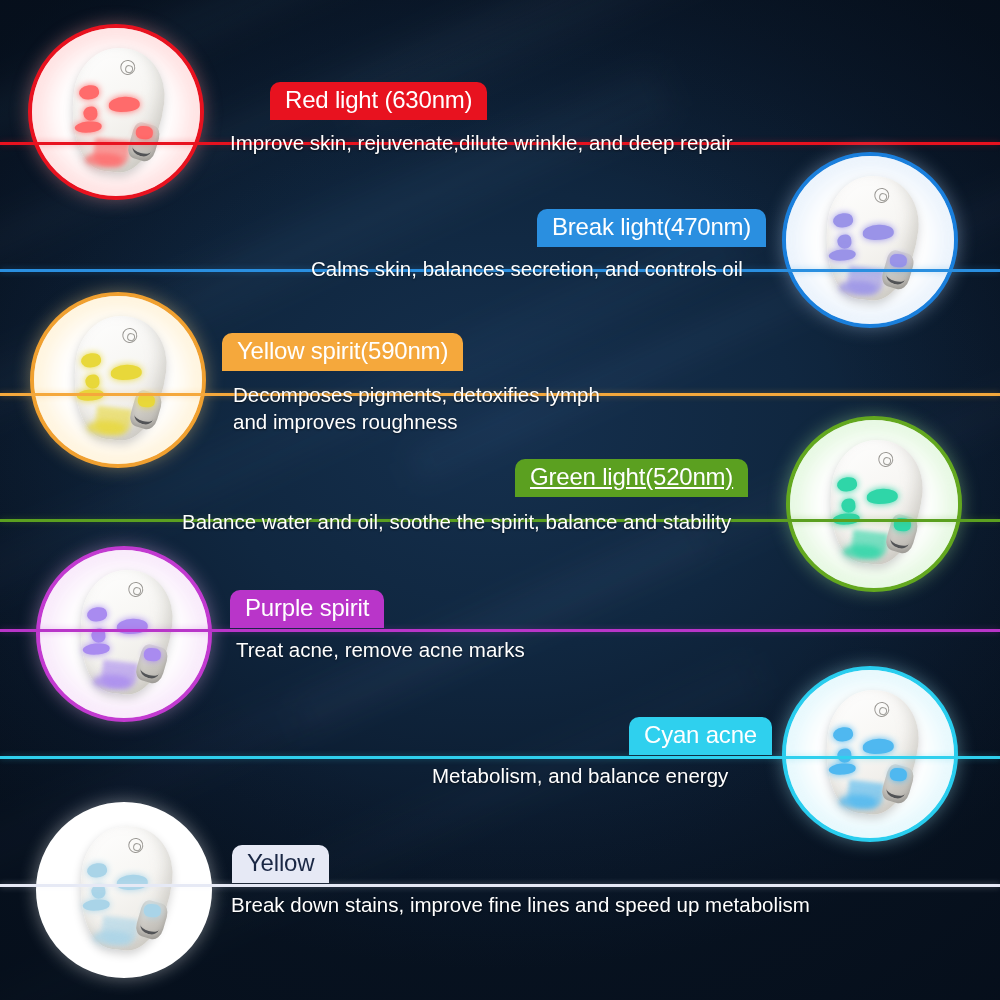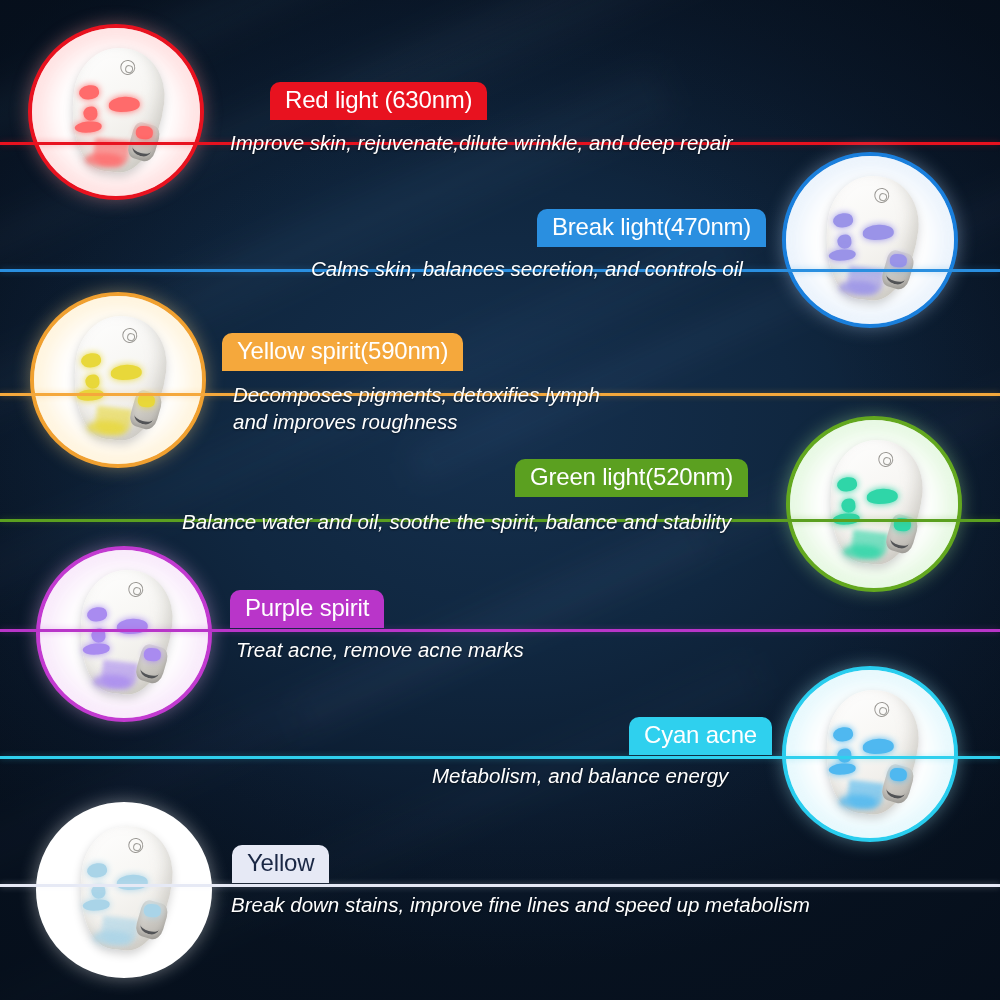--- a/index.html
+++ b/index.html
@@ -50,21 +50,20 @@
   }
   .pill.laser-pill { border-radius:10px 10px 0 0; }
 
   .desc {
     position:absolute;
     color:#ffffff;
     font-size:20.5px;
     line-height:27px;
     white-space:pre;
     text-shadow:0 1px 2px rgba(0,0,0,0.5);
-    font-style:italic;
   }
 
   
   .mask-wrap { position:absolute; width:176px; height:176px; }
   .ring {
     position:absolute; inset:0;
     border-radius:50%;
     border:4px solid #888;
     background:#fff;
     overflow:hidden;
@@ -250,21 +249,21 @@
             <div class="led led-chin" style="background: rgb(47, 214, 168); box-shadow: rgb(47, 214, 168) 0px 0px 7px;"></div>
             <div class="collar">
               <div class="collar-band"></div>
               <div class="collar-led" style="background: rgb(47, 214, 168); box-shadow: rgb(47, 214, 168) 0px 0px 6px;"></div>
               <div class="collar-arc"></div>
             </div>
           </div>
         </div>
       </div>
       <div class="rule" style="top: 519px; background: rgb(91, 160, 32); box-shadow: rgba(91, 160, 32, 0.333) 0px 0px 6px;"></div>
-      <div class="pill" style="left: 515px; top: 459px; background: rgb(91, 160, 32); color: rgb(255, 255, 255);">Green light(520nm)</div>
+      <div class="pill" style="left: 515px; top: 459px; background: rgb(91, 160, 32); color: rgb(255, 255, 255); text-decoration: underline;">Green light(520nm)</div>
       <div class="desc" style="left: 182px; top: 508px;">Balance water and oil, soothe the spirit, balance and stability</div>
     </div>
     <div class="row" style="top: 0px;">
       <div class="mask-wrap" style="left: 36px; top: 546px;">
         <div class="ring" style="border-color: rgb(194, 58, 208); box-shadow: rgba(232, 182, 240, 0.4) 0px 0px 18px;">
           <div class="glow"></div>
           <div class="inner-tint" style="background: radial-gradient(circle, rgb(255, 255, 255) 42%, rgb(232, 182, 240) 78%, rgb(232, 182, 240) 100%);"></div>
           <div class="face">
             <div class="pwr"></div>
             <div class="led led-brow" style="background: rgb(169, 139, 240); box-shadow: rgb(169, 139, 240) 0px 0px 7px;"></div>

